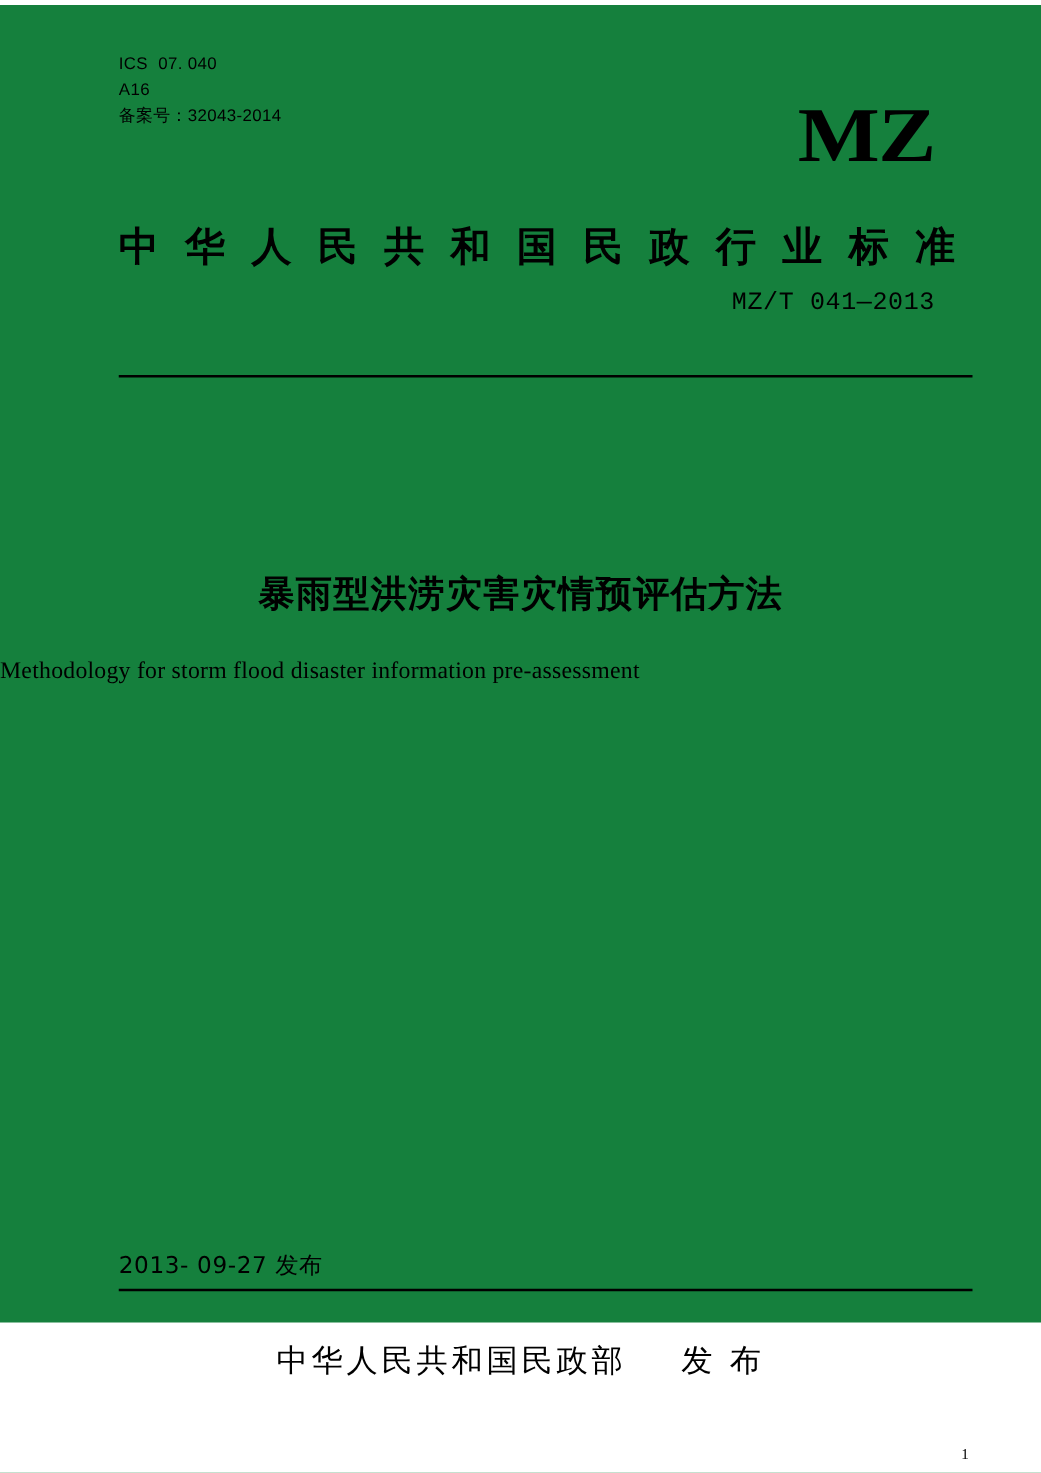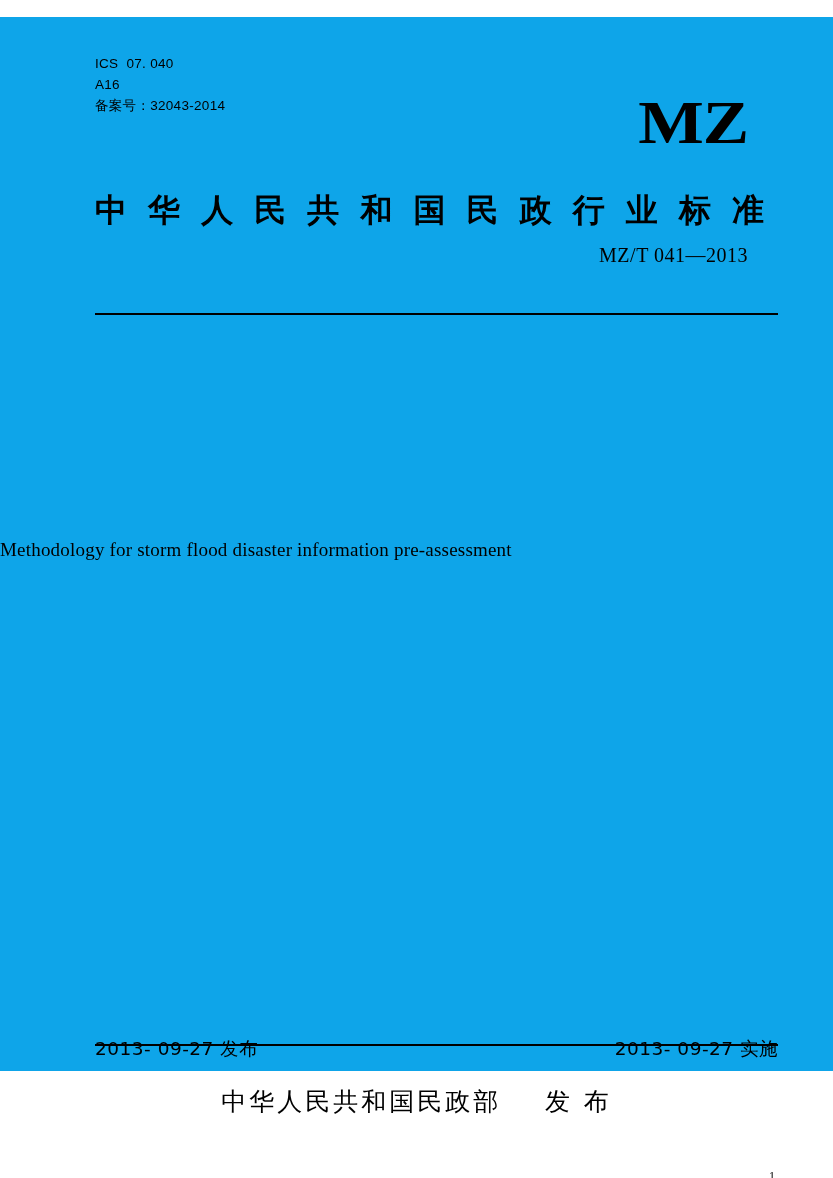--- a/index.html
+++ b/index.html
@@ -11,24 +11,24 @@
     width: 833px;
     height: 1178px;
     position: relative;
     font-family: "Liberation Sans", sans-serif;
     color: #000000;
     overflow: hidden;
   }
 
   .page {
     position: absolute;
-    left: 0; top: 17px;
+    left: 0; top: 4px;
     width: 833px;
     height: 1054px;
-    background: #0ea5e9;
+    background: #15803d;
   }
 
   
   .meta {
     position: absolute;
     left: 95px;
     top: 36px;
     font-size: 13.5px;
     line-height: 21px;
     letter-spacing: 0.3px;
@@ -64,21 +64,21 @@
     text-align-last: justify;
     white-space: nowrap;
     margin-top: 20px;
   }
 
   
   .std-number {
     position: absolute;
     right: 85px;
     top: 227px;
-    font-family: Liberation Serif, serif;
+    font-family: Liberation Mono, monospace;
     font-size: 20px;
     letter-spacing: 0.5px;
   }
 
   
   .rule-top {
     position: absolute;
     left: 95px;
     right: 55px;
     top: 296px;
@@ -106,21 +106,20 @@
     letter-spacing: 0.2px;
   }
 
   
   .date-row {
     position: absolute;
     left: 95px;
     right: 55px;
     top: 995px;
     height: 26px;
-    margin-top: 24px;
   }
   .date-left {
     position: absolute;
     left: 0;
     top: 0;
     font-size: 18.5px;
     font-family: "DejaVu Sans", sans-serif;
     letter-spacing: 0.5px;
     white-space: pre;
   }
@@ -177,25 +176,25 @@
   </div>
 
   <div class="mz-logo">MZ</div>
 
   <div class="national-title">中华人民共和国民政行业标准</div>
 
   <div class="std-number">MZ/T 041—2013</div>
 
   <div class="rule-top"></div>
 
+  <div class="doc-title-cn">暴雨型洪涝灾害灾情预评估方法</div>
   <div class="doc-title-en">Methodology for storm flood disaster information pre-assessment</div>
 
   <div class="date-row">
     <div class="date-left">2013- 09-27 发布</div>
-    <div class="date-right">2013- 09-27 实施</div>
   </div>
   <div class="rule-bottom"></div>
 
   <div class="publisher">中华人民共和国民政部    发 布</div>
 
   <div class="page-number">1</div>
 
 </div>
 
 </body></html>

